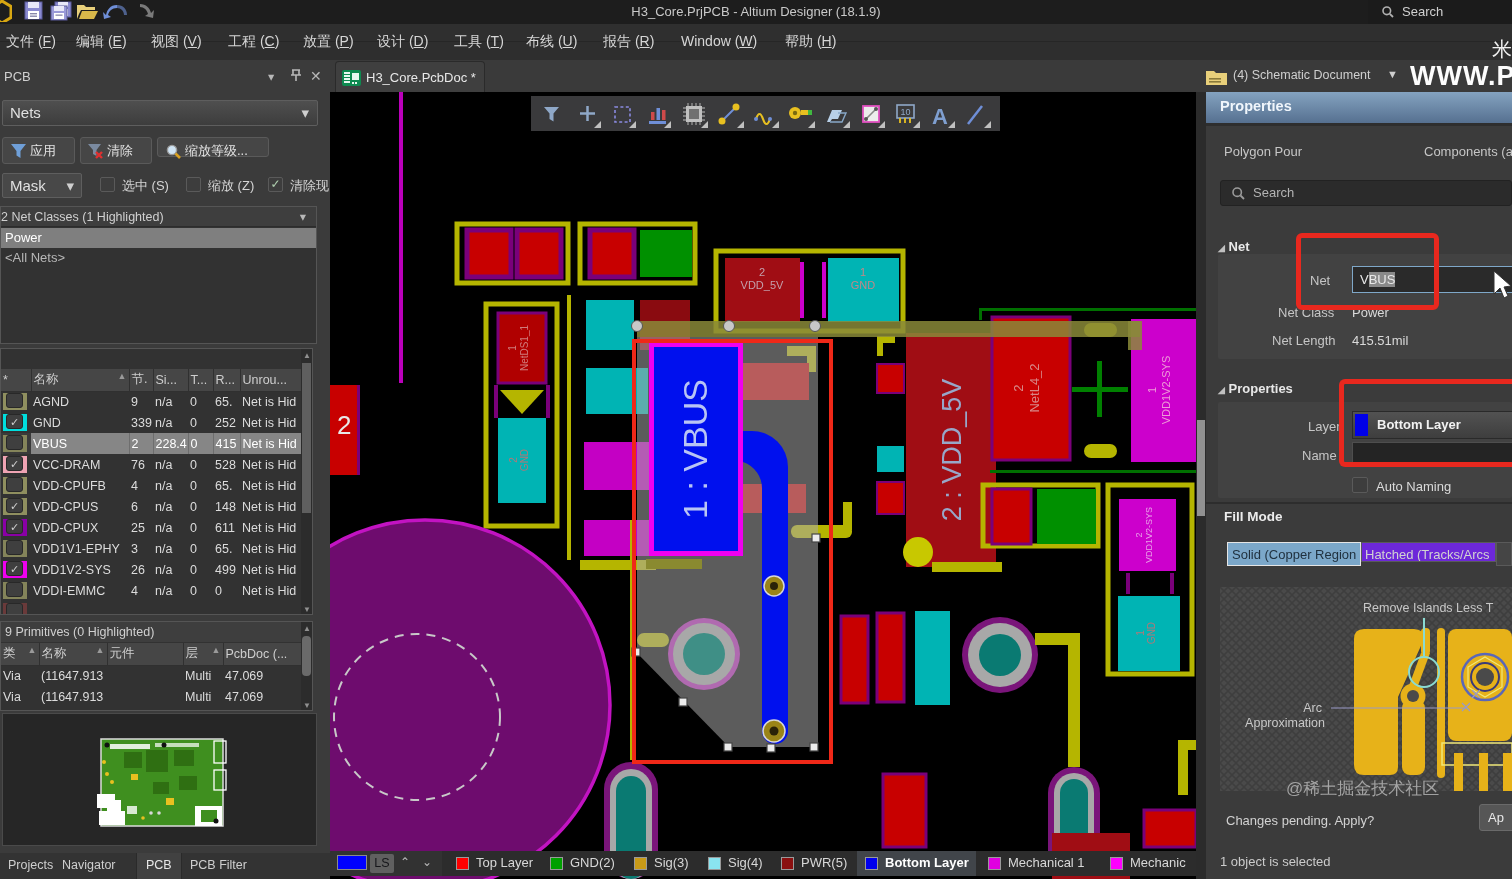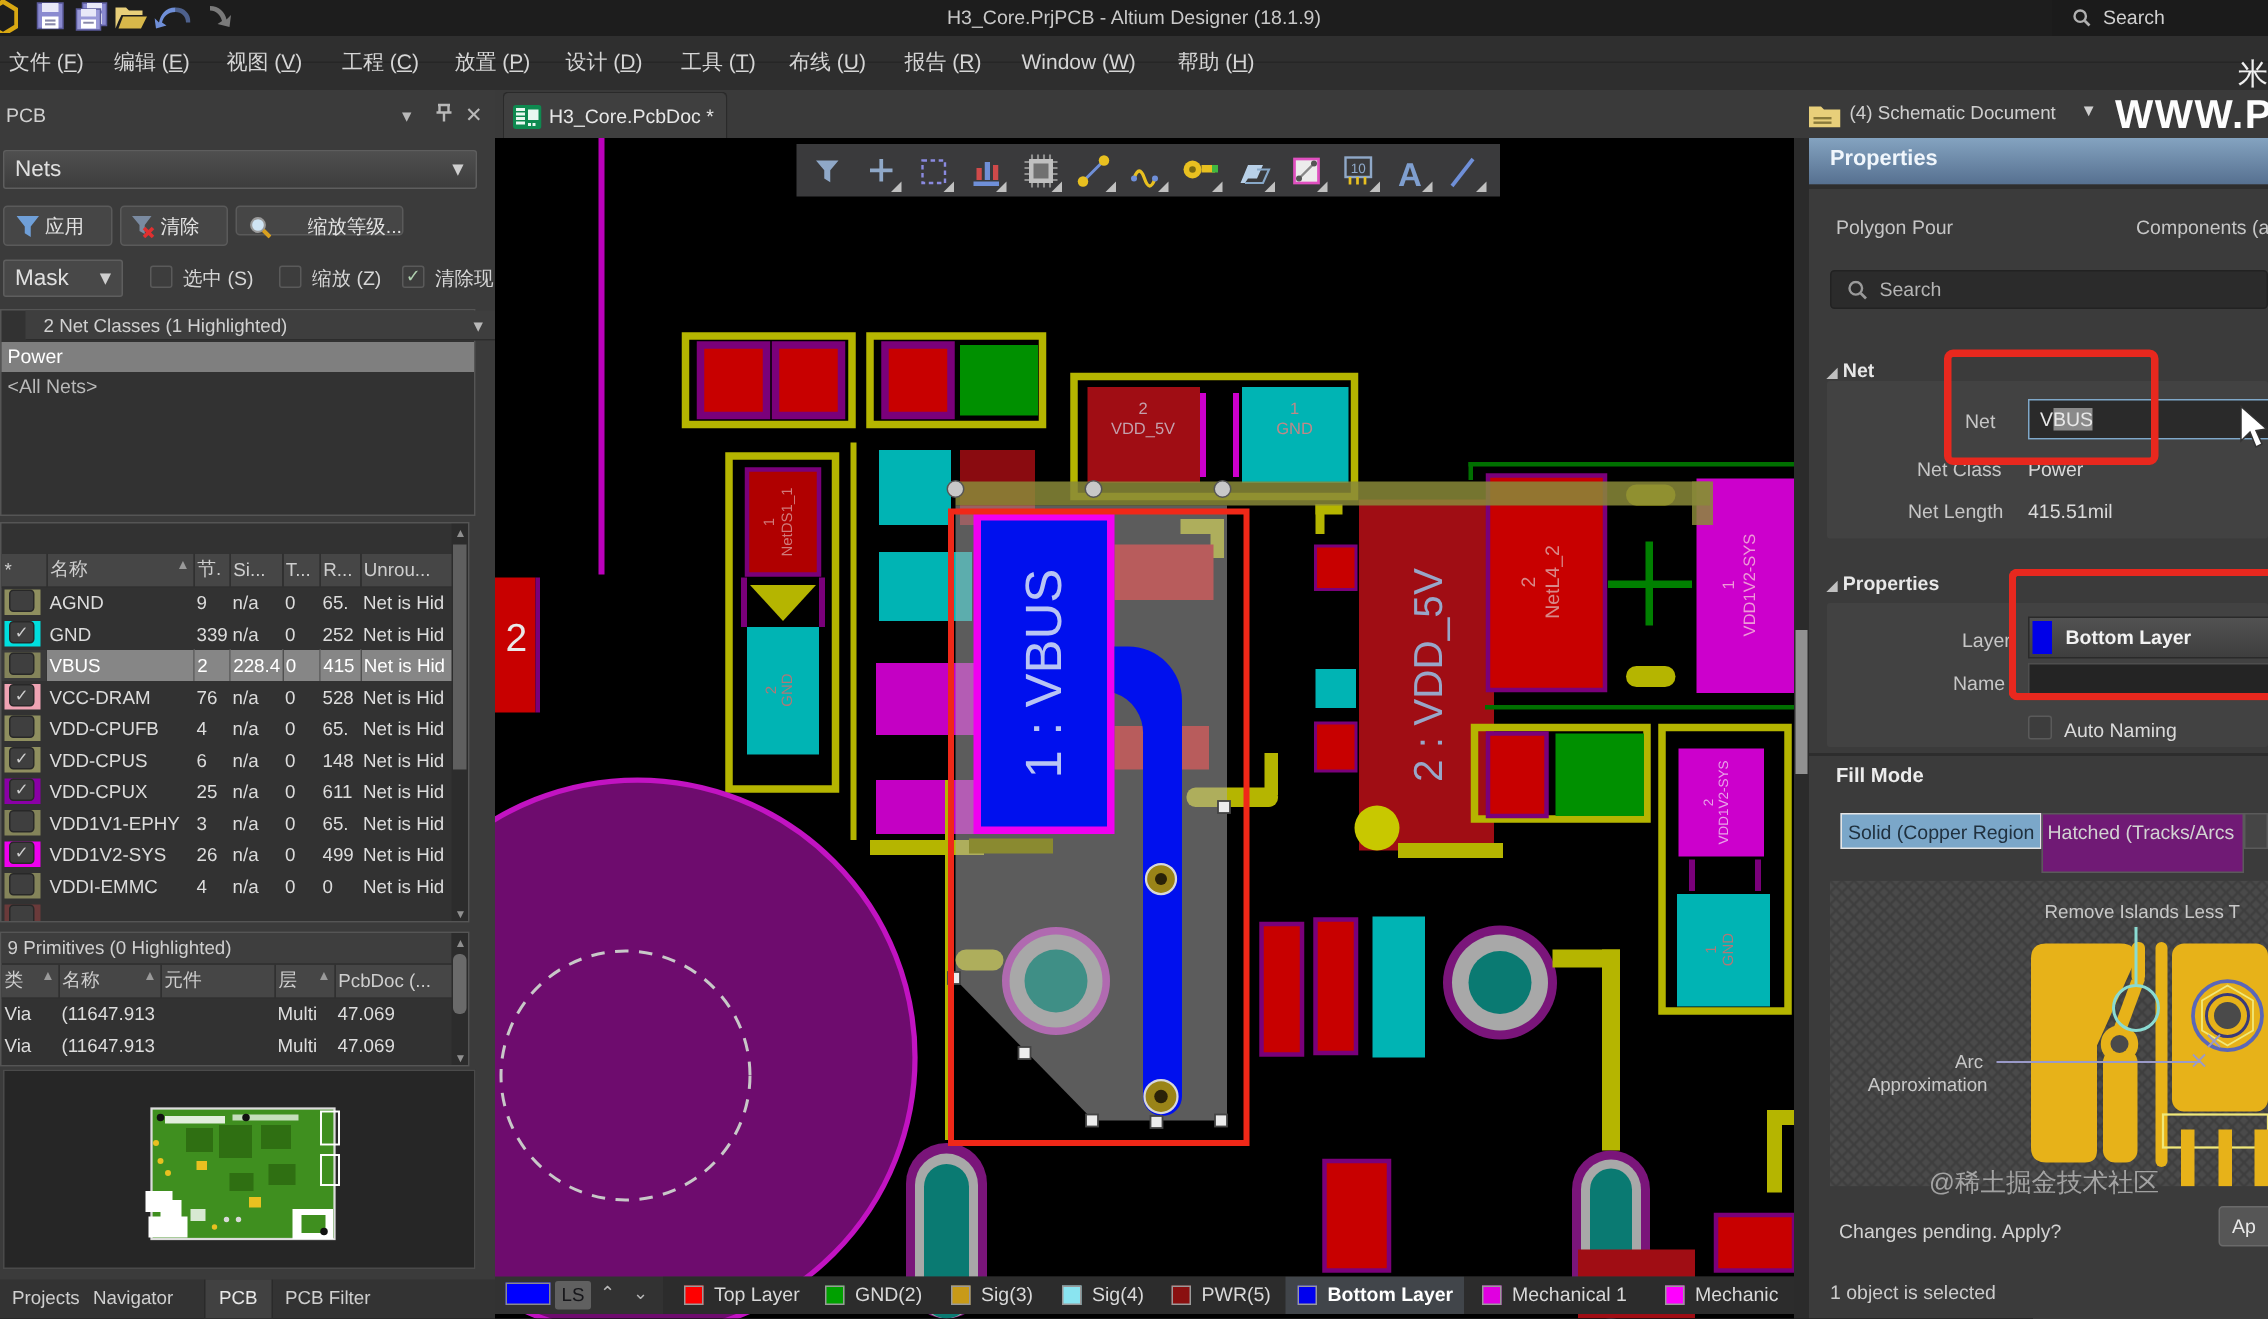--- a/index.html
+++ b/index.html
@@ -132,40 +132,40 @@
       <svg width="15" height="14" style="margin:6px 0 0 8px;float:left" viewBox="0 0 15 14">
           <path d="M0 0 h15 l-5.5 7 v7 l-4 -2.5 v-4.5 z" fill="#6f9fd8"></path>
         </svg>
       <span style="margin-left:4px">应用</span></div>
     <div class="btn" style="left:80px;top:77px;width:72px;height:27px;line-height:25px;">
       <svg width="16" height="15" style="margin:6px 0 0 7px;float:left" viewBox="0 0 16 15">
           <path d="M0 0 h13 l-4.5 6 v6 l-3.5 -2 v-4 z" fill="#7a8aa0"></path>
           <path d="M8 8 l6 6 M14 8 l-6 6" stroke="#e03030" stroke-width="2.4"></path>
         </svg>
       <span style="margin-left:3px">清除</span></div>
-    <div class="btn" style="left:157px;top:77px;width:112px;height:20px;line-height:25px;text-align:right;">
+    <div class="btn" style="left:157px;top:77px;width:112px;height:20px;line-height:25px;">
       <svg width="15" height="15" style="margin:6px 0 0 8px;float:left" viewBox="0 0 15 15">
           <circle cx="6" cy="6" r="4.6" fill="#cfe4f4" stroke="#9a9a9a" stroke-width="1.4"></circle>
           <path d="M9.5 9.5 l4.5 4.5" stroke="#d8a020" stroke-width="2.6"></path>
         </svg>
       <span style="margin-left:4px">缩放等级...</span></div>
 
     <div class="ddown" style="left:2px;top:113px;width:80px;height:25px;line-height:23px;background:#484848">
       <span style="margin-left:7px">Mask</span>
       <span style="position:absolute;right:7px;top:0;color:#cfcfcf">▾</span>
     </div>
     <div class="cb" style="left:100px;top:117px"></div>
     <div class="cblabel" style="left:122px;top:117px">选中 (S)</div>
     <div class="cb" style="left:186px;top:117px"></div>
     <div class="cblabel" style="left:208px;top:117px">缩放 (Z)</div>
     <div class="cb" style="left:268px;top:117px;color:#b0d0b0;text-align:center;line-height:13px;font-size:12px">✓</div>
     <div class="cblabel" style="left:290px;top:117px">清除现</div>
 
     <div class="listbox" style="left:0;top:146px;width:317px;height:138px;">
-      <div class="sechdr" style="left:16px;top:0;width:315px;height:20px;line-height:20px;padding-left:12px;border-bottom:1px solid #2c2c2c">2 Net Classes (1 Highlighted)
+      <div class="sechdr" style="left:0;top:0;width:315px;height:20px;line-height:20px;padding-left:0;border-bottom:1px solid #2c2c2c">2 Net Classes (1 Highlighted)
         <span style="position:absolute;right:10px;color:#b8b8b8">▾</span></div>
       <div style="position:absolute;left:0;top:21px;width:315px;height:20px;background:#7f7f7f;color:#fff;font-size:13px;line-height:20px;padding-left:4px">Power</div>
       <div style="position:absolute;left:0;top:41px;width:315px;height:20px;color:#b8b8b8;font-size:13px;line-height:20px;padding-left:4px">&lt;All Nets&gt;</div>
     </div>
 
     <div class="listbox" style="left:0;top:288px;width:313px;height:267px;overflow:hidden">
       <div id="netstable" style="position:absolute;left:0;top:20px;width:302px">
         <table class="nets" style="width:302px">
           <colgroup>
               <col style="width:30px">
@@ -662,21 +662,21 @@
     <div style="position:absolute;left:146px;top:350px;width:166px;height:24px;background:#242424;border:1px solid #4e4e4e"></div>
     <div style="position:absolute;left:146px;top:385px;width:16px;height:16px;background:#3d3d3d;border:1px solid #5a5a5a;border-radius:2px"></div>
     <div class="plabel" style="left:170px;top:387px;color:#dadada">Auto Naming</div>
 
     <div style="position:absolute;left:0;top:410px;width:306px;height:2px;background:#2d2d2d"></div>
 
     <div style="position:absolute;left:18px;top:417px;font-size:13.5px;font-weight:bold;color:#ececec">Fill Mode</div>
     <div style="position:absolute;left:21px;top:450px;width:134px;height:24px;background:#7ba7c9;border:1px solid #e5e5e5;overflow:hidden">
       <span style="position:absolute;left:4px;top:4px;font-size:13px;color:#20313f;white-space:nowrap">Solid (Copper Region</span>
     </div>
-    <div style="position:absolute;left:155px;top:450px;width:135px;height:40px;background:#701a75;border:1px solid #5a5a5a;overflow:hidden">
+    <div style="position:absolute;left:155px;top:450px;width:135px;height:20px;background:#6d28d9;border:1px solid #5a5a5a;overflow:hidden">
       <span style="position:absolute;left:3px;top:4px;font-size:13px;color:#d2d2d2;white-space:nowrap">Hatched (Tracks/Arcs</span>
     </div>
     <div style="position:absolute;left:290px;top:450px;width:16px;height:24px;background:#454545;border:1px solid #5a5a5a"></div>
 
     <div style="position:absolute;left:14px;top:495px;width:292px;height:204px;overflow:hidden">
       <svg width="292" height="204" viewBox="0 0 292 204">
         <defs>
           <pattern id="hatch" width="8" height="8" patternUnits="userSpaceOnUse">
             <rect width="8" height="8" fill="#4a4a4a"></rect>
             <path d="M0 0 L8 8 M8 0 L0 8" stroke="#3e3e3e" stroke-width="1.6"></path>

